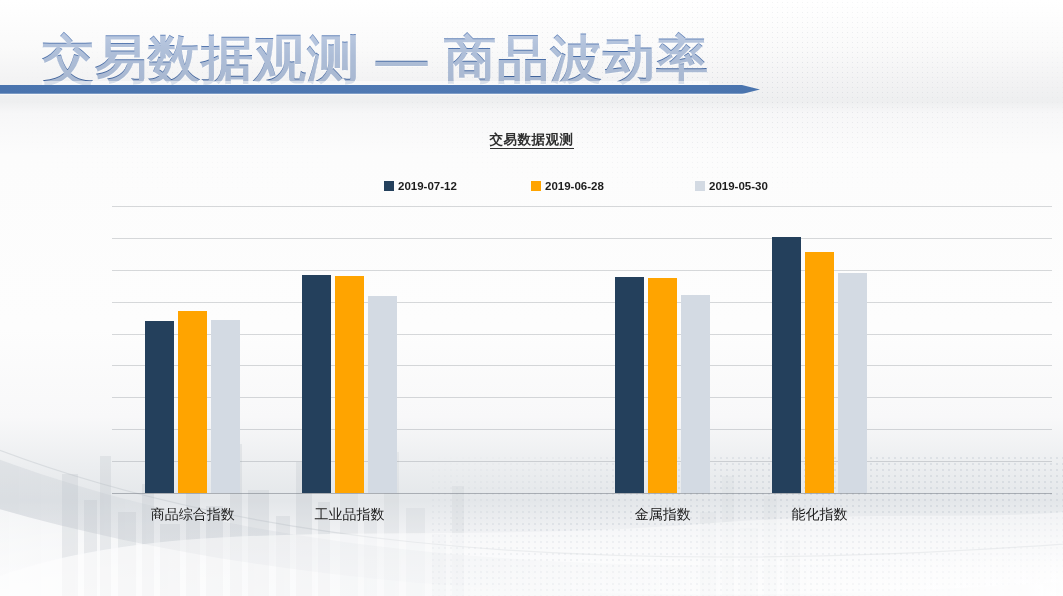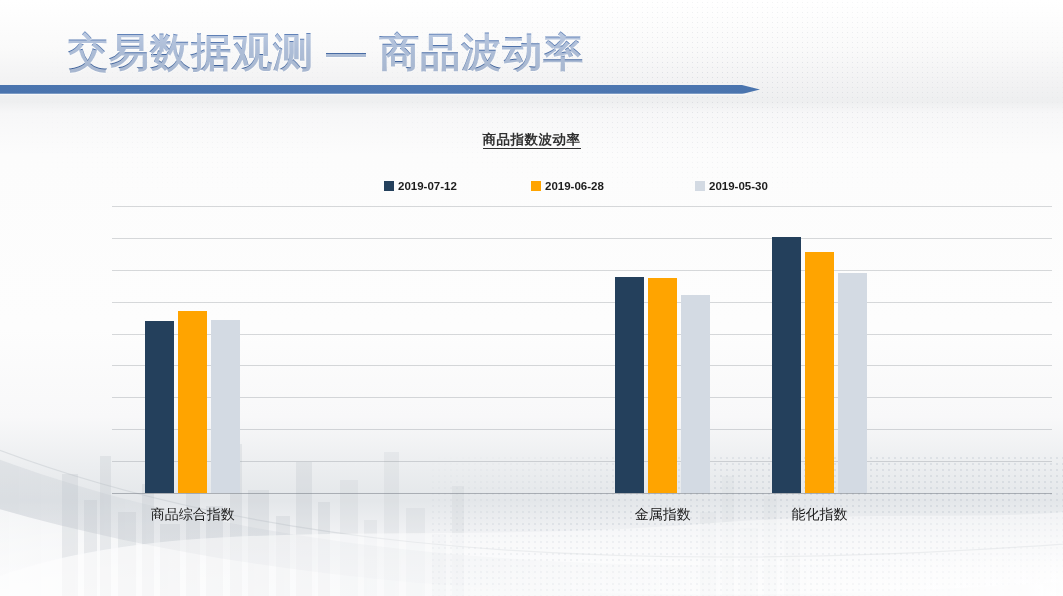--- a/index.html
+++ b/index.html
@@ -93,33 +93,34 @@
   
   .title-block {
     position: absolute;
     left: 0;
     top: 0;
     width: 1063px;
     height: 105px;
   }
   .slide-title {
     position: absolute;
-    left: 68px;
+    left: 42px;
     top: 27px;
-    font-size: 40px;
+    font-size: 52px;
     font-weight: 700;
     letter-spacing: 1px;
     line-height: 1.25;
     color: #4a6ea7;
     background: linear-gradient(180deg, #6d8cc0 0%, #4a6ea7 45%, #3c5d93 100%);
     -webkit-background-clip: text;
     background-clip: text;
     -webkit-text-fill-color: transparent;
     text-shadow: 0 1px 0 rgba(255,255,255,0.55);
     white-space: nowrap;
+    text-decoration: underline;
   }
   .title-rule {
     position: absolute;
     left: 0;
     top: 84px;
     width: 760px;
     height: 11px;
   }
 
   
@@ -322,21 +323,21 @@
         </linearGradient>
       </defs>
       <path d="M0,1 L742,1 L760,5.5 L742,10 L0,10 Z" fill="url(#ruleGrad)"></path>
       <path d="M0,9.4 L742,9.4 L752,11 L0,11 Z" fill="#ffffff" fill-opacity="0.55"></path>
     </svg>
   </div>
 
   <div class="chart-area">
 
     <div class="chart-title">
-      <span>商品指数波动率</span>
+      <span>交易数据观测</span>
     </div>
 
     <div class="legend">
       <div class="legend-item i0">
         <span class="swatch" style="background: rgb(36, 64, 92);"></span>
         <span>2019-07-12</span>
       </div>
       <div class="legend-item i1">
         <span class="swatch" style="background: rgb(255, 164, 0);"></span>
         <span>2019-06-28</span>
@@ -360,20 +361,26 @@
           <div class="gridline" style="top: 356.1px;"></div>
           <div class="gridline base" style="top: 388px;"></div>
         </div>
       <div class="bars">
           <div class="group" style="left: 32.8px; width: 95px;">
             <div class="bar s0" title="2019-07-12 · 商品综合指数 · 10.8%" style="background: rgb(36, 64, 92); bottom: 103px; height: 172.2px;"></div>
             <div class="bar s1" title="2019-06-28 · 商品综合指数 · 11.4%" style="background: rgb(255, 164, 0); bottom: 103px; height: 181.8px;"></div>
             <div class="bar s2" title="2019-05-30 · 商品综合指数 · 10.85%" style="background: rgb(211, 218, 227); bottom: 103px; height: 173px;"></div>
             <div class="cat-label" style="top: 401px;">商品综合指数</div>
           </div>
+          <div class="group" style="left: 189.5px; width: 95px;">
+            <div class="bar s0" title="2019-07-12 · 工业品指数 · 13.65%" style="background: rgb(36, 64, 92); bottom: 103px; height: 217.6px;"></div>
+            <div class="bar s1" title="2019-06-28 · 工业品指数 · 13.6%" style="background: rgb(255, 164, 0); bottom: 103px; height: 216.8px;"></div>
+            <div class="bar s2" title="2019-05-30 · 工业品指数 · 12.35%" style="background: rgb(211, 218, 227); bottom: 103px; height: 196.9px;"></div>
+            <div class="cat-label" style="top: 401px;">工业品指数</div>
+          </div>
           <div class="group" style="left: 502.8px; width: 95px;">
             <div class="bar s0" title="2019-07-12 · 金属指数 · 13.55%" style="background: rgb(36, 64, 92); bottom: 103px; height: 216px;"></div>
             <div class="bar s1" title="2019-06-28 · 金属指数 · 13.5%" style="background: rgb(255, 164, 0); bottom: 103px; height: 215.3px;"></div>
             <div class="bar s2" title="2019-05-30 · 金属指数 · 12.45%" style="background: rgb(211, 218, 227); bottom: 103px; height: 198.5px;"></div>
             <div class="cat-label" style="top: 401px;">金属指数</div>
           </div>
           <div class="group" style="left: 659.5px; width: 95px;">
             <div class="bar s0" title="2019-07-12 · 能化指数 · 16.05%" style="background: rgb(36, 64, 92); bottom: 103px; height: 255.9px;"></div>
             <div class="bar s1" title="2019-06-28 · 能化指数 · 15.1%" style="background: rgb(255, 164, 0); bottom: 103px; height: 240.8px;"></div>
             <div class="bar s2" title="2019-05-30 · 能化指数 · 13.8%" style="background: rgb(211, 218, 227); bottom: 103px; height: 220px;"></div>

